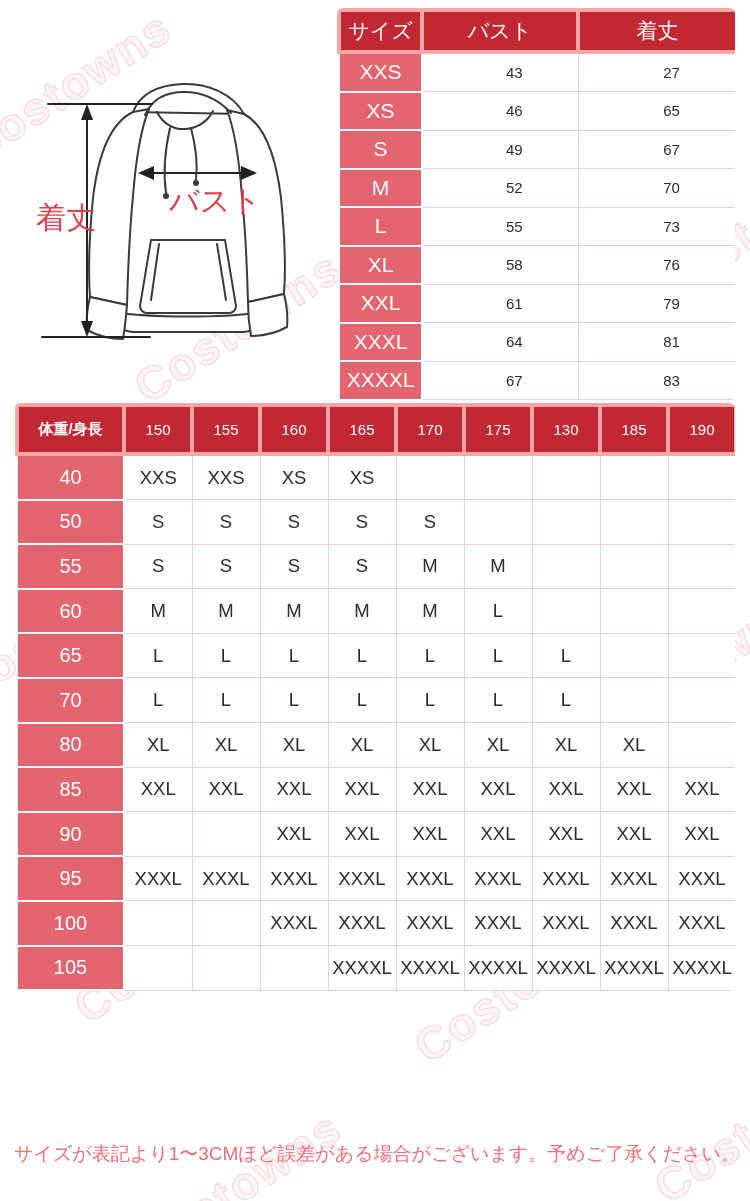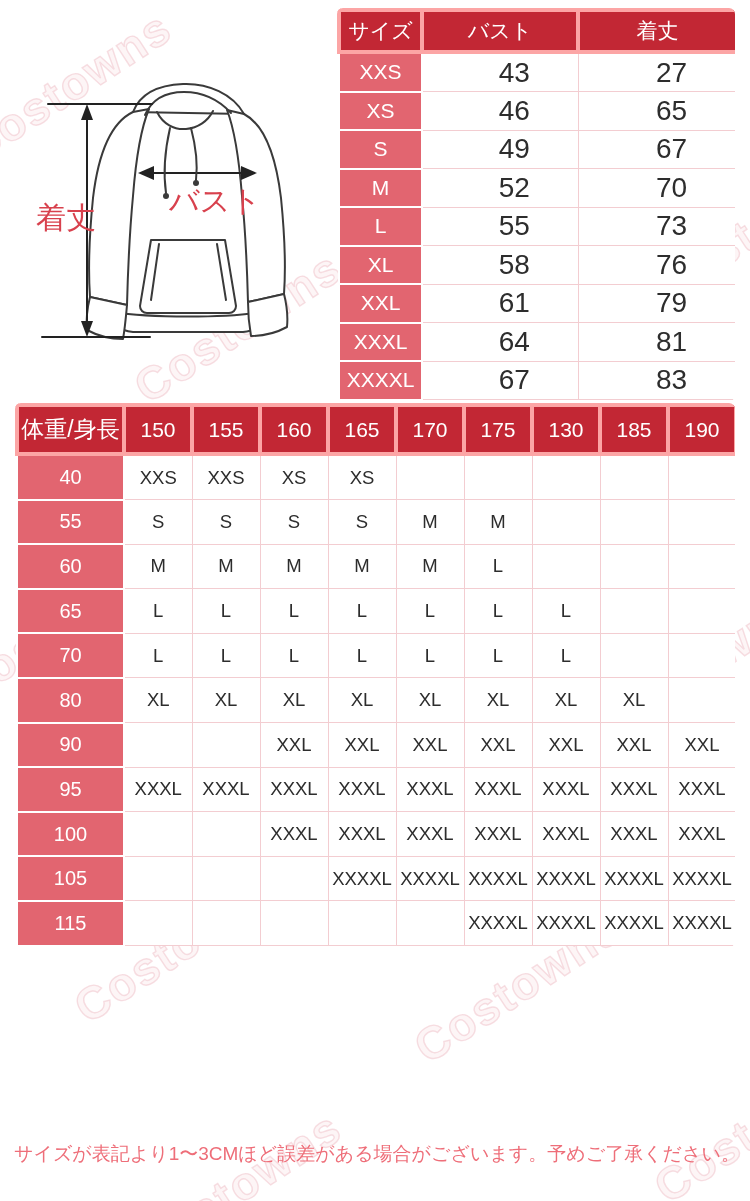--- a/index.html
+++ b/index.html
@@ -19,24 +19,24 @@
   .tbl-wrap{position:absolute;border-radius:6px;overflow:hidden;}
   table{border-collapse:collapse;width:100%;table-layout:fixed;}
   th,td{text-align:center;vertical-align:middle;padding:0;font-weight:400;overflow:visible;white-space:nowrap;}
   th{background:var(--header-red);color:#fff;border:4px solid #fca5a5;}
   td.lbl{background:var(--label-pink);color:#fff;border:2px solid #fff;}
   td.val{background:#fff;color:var(--cell-text);border:1px solid var(--grid-pink);}
   .size-tbl-wrap{left:337px;top:8px;width:398px;}
   #sizeTable th{height:38px;font-size:21px;}
   #sizeTable td{height:36.5px;}
   #sizeTable td.lbl{font-size:21px;}
-  #sizeTable td.val{font-size:28px;padding-left:28px;}
+  #sizeTable td.val{font-size:15px;padding-left:28px;}
   .fit-tbl-wrap{left:15px;top:403px;width:720px;}
-  #fitTable th{height:45px;font-size:21px;}
-  #fitTable th.corner{font-size:23px;}
+  #fitTable th{height:45px;font-size:15px;}
+  #fitTable th.corner{font-size:15px;font-weight:bold;}
   #fitTable td{height:42.6px;}
   #fitTable td.lbl{font-size:20px;}
   #fitTable td.val{font-size:18.5px;}
   
   .hoodie-svg{position:absolute;left:0;top:0;}
   .hoodie-svg path,.hoodie-svg line{stroke:#3a3a3a;stroke-width:2;fill:none;stroke-linecap:round;stroke-linejoin:round;}
   .hoodie-svg path.filled{fill:#fff;}
   .hoodie-svg .arrow{stroke:#222;}
   .hoodie-svg .head{fill:#222;stroke:none;}
   .hoodie-svg text{font-family:"Liberation Sans","DejaVu Sans",sans-serif;font-size:30px;fill:var(--diagram-red);}
@@ -199,20 +199,32 @@
             <td class="val">XXS</td>
             <td class="val">XS</td>
             <td class="val">XS</td>
             <td class="val"></td>
             <td class="val"></td>
             <td class="val"></td>
             <td class="val"></td>
             <td class="val"></td>
           </tr>
           <tr>
+            <td class="lbl">50</td>
+            <td class="val">S</td>
+            <td class="val">S</td>
+            <td class="val">S</td>
+            <td class="val">S</td>
+            <td class="val">S</td>
+            <td class="val"></td>
+            <td class="val"></td>
+            <td class="val"></td>
+            <td class="val"></td>
+          </tr>
+          <tr>
             <td class="lbl">55</td>
             <td class="val">S</td>
             <td class="val">S</td>
             <td class="val">S</td>
             <td class="val">S</td>
             <td class="val">M</td>
             <td class="val">M</td>
             <td class="val"></td>
             <td class="val"></td>
             <td class="val"></td>
@@ -259,20 +271,32 @@
             <td class="val">XL</td>
             <td class="val">XL</td>
             <td class="val">XL</td>
             <td class="val">XL</td>
             <td class="val">XL</td>
             <td class="val">XL</td>
             <td class="val">XL</td>
             <td class="val"></td>
           </tr>
           <tr>
+            <td class="lbl">85</td>
+            <td class="val">XXL</td>
+            <td class="val">XXL</td>
+            <td class="val">XXL</td>
+            <td class="val">XXL</td>
+            <td class="val">XXL</td>
+            <td class="val">XXL</td>
+            <td class="val">XXL</td>
+            <td class="val">XXL</td>
+            <td class="val">XXL</td>
+          </tr>
+          <tr>
             <td class="lbl">90</td>
             <td class="val"></td>
             <td class="val"></td>
             <td class="val">XXL</td>
             <td class="val">XXL</td>
             <td class="val">XXL</td>
             <td class="val">XXL</td>
             <td class="val">XXL</td>
             <td class="val">XXL</td>
             <td class="val">XXL</td>
@@ -301,32 +325,20 @@
             <td class="val">XXXL</td>
             <td class="val">XXXL</td>
           </tr>
           <tr>
             <td class="lbl">105</td>
             <td class="val"></td>
             <td class="val"></td>
             <td class="val"></td>
             <td class="val">XXXXL</td>
             <td class="val">XXXXL</td>
-            <td class="val">XXXXL</td>
-            <td class="val">XXXXL</td>
-            <td class="val">XXXXL</td>
-            <td class="val">XXXXL</td>
-          </tr>
-          <tr>
-            <td class="lbl">115</td>
-            <td class="val"></td>
-            <td class="val"></td>
-            <td class="val"></td>
-            <td class="val"></td>
-            <td class="val"></td>
             <td class="val">XXXXL</td>
             <td class="val">XXXXL</td>
             <td class="val">XXXXL</td>
             <td class="val">XXXXL</td>
           </tr>
         </tbody>
     </table>
   </div>
 
   <div class="note">サイズが表記より1〜3CMほど誤差がある場合がございます。予めご了承ください。</div>

